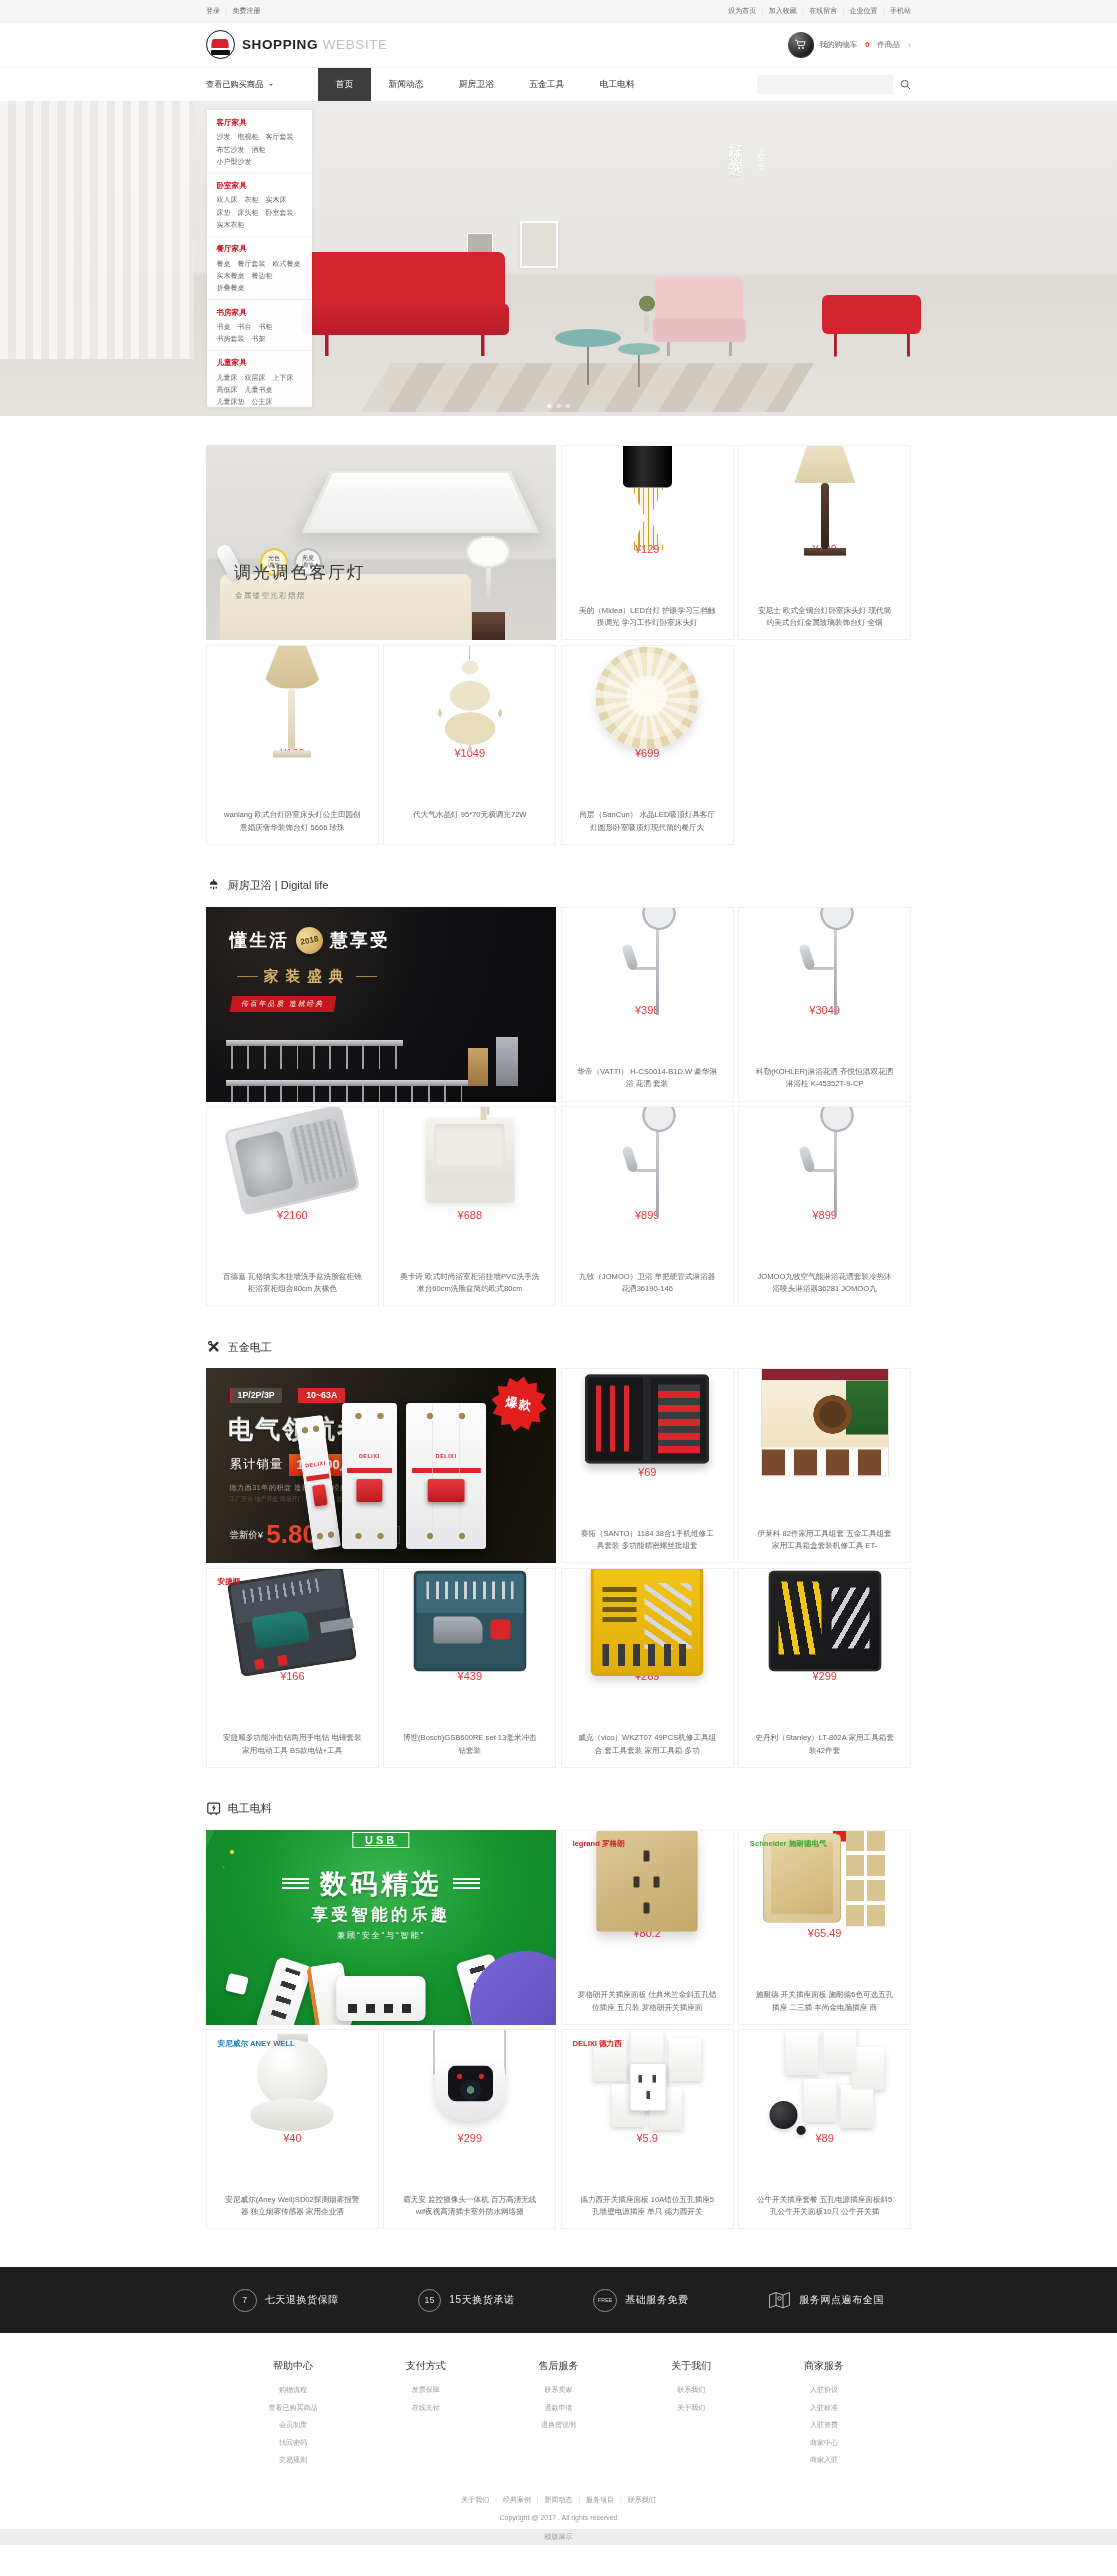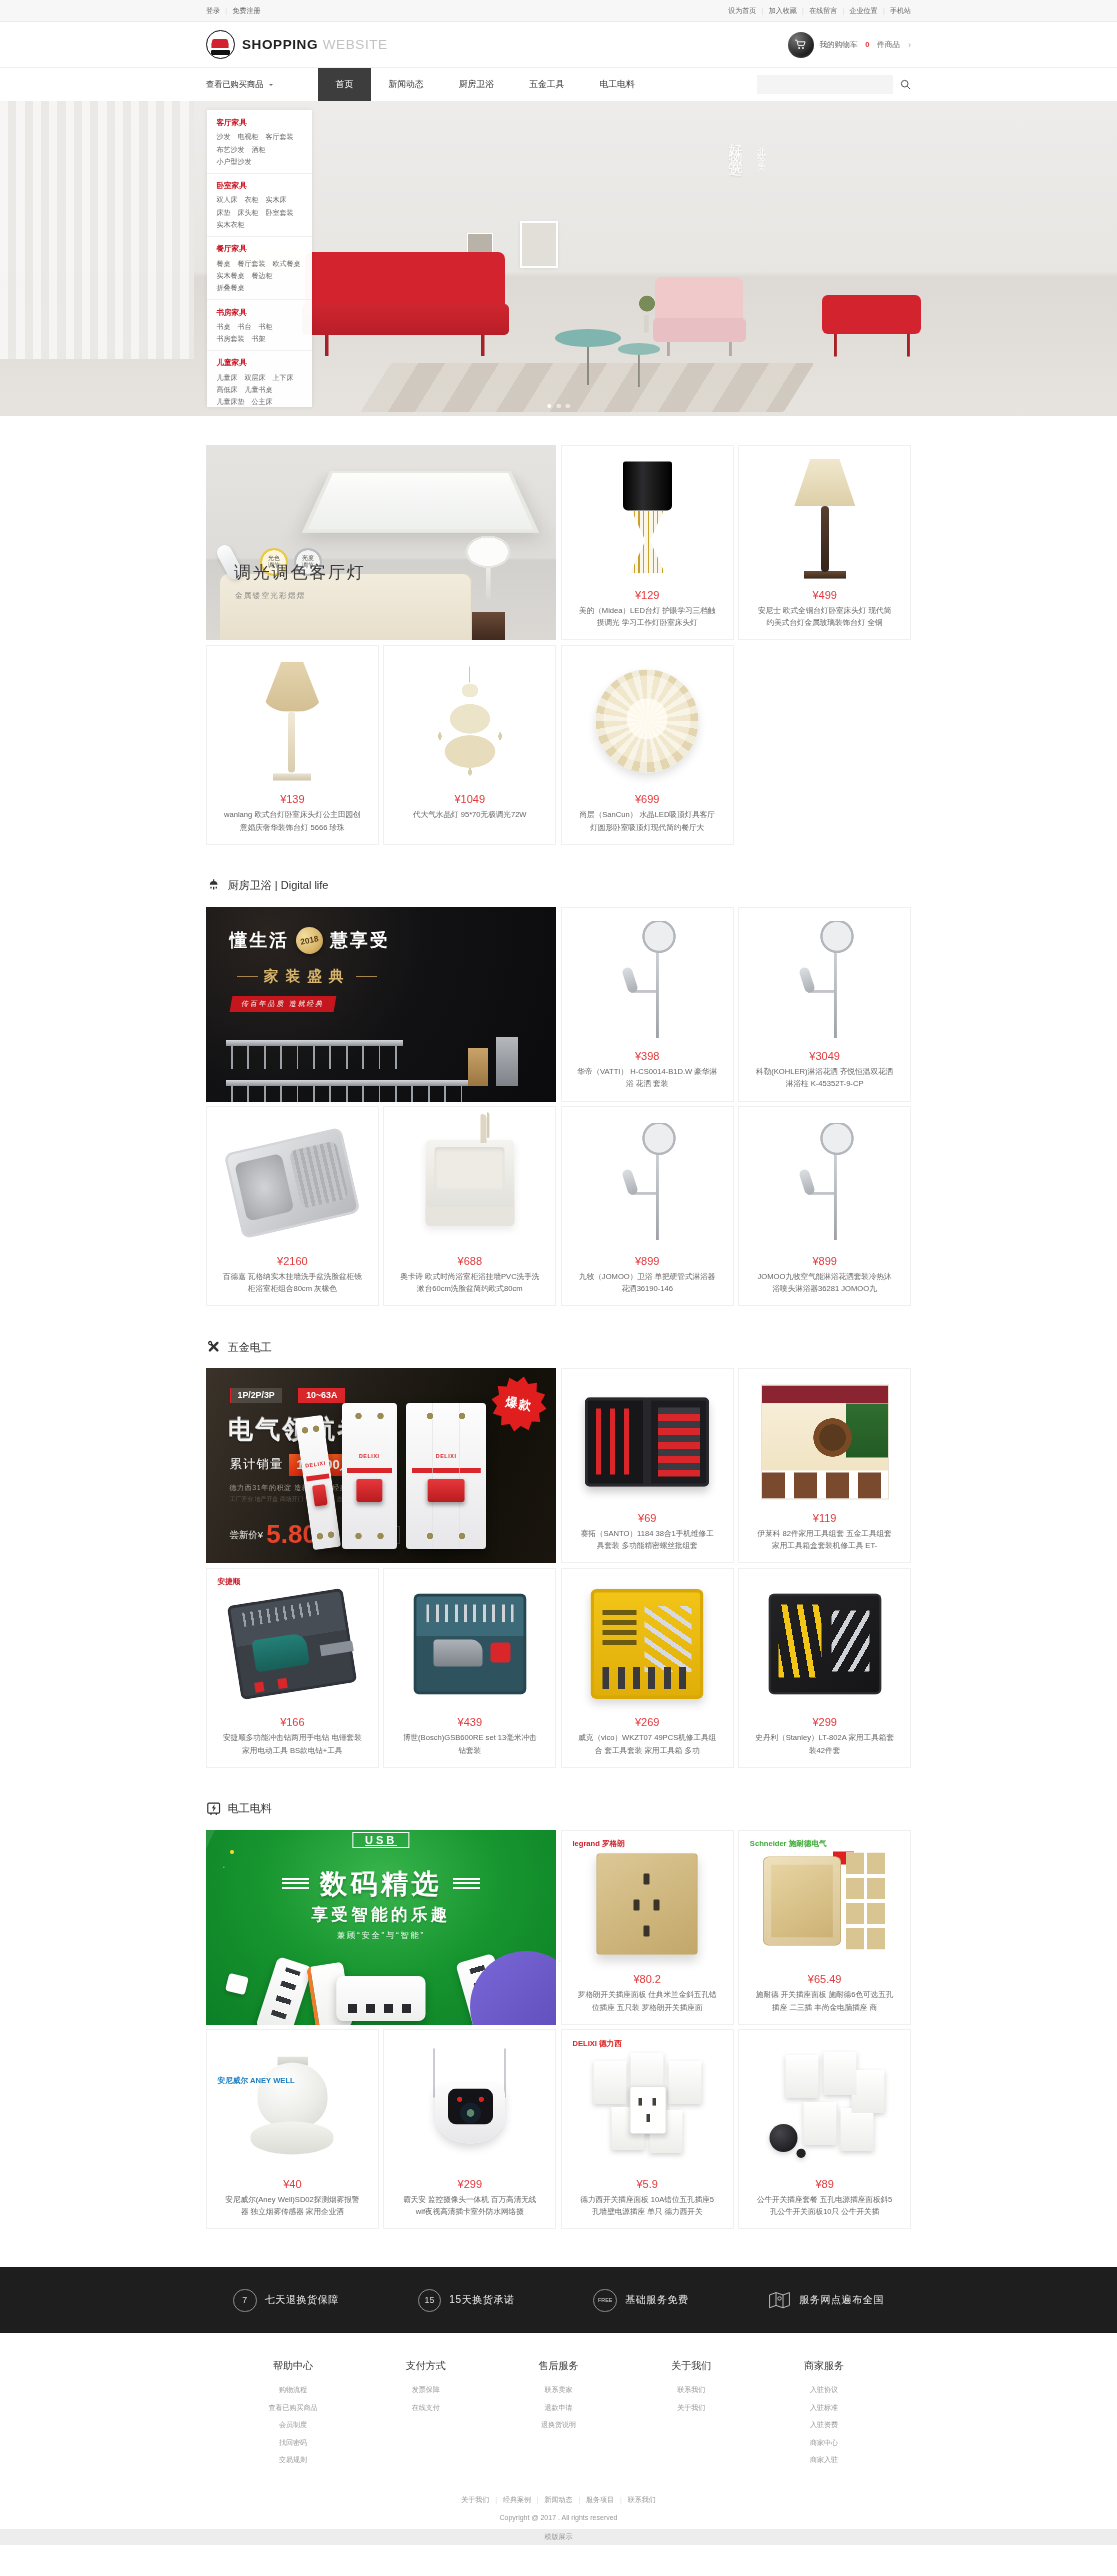--- a/index.html
+++ b/index.html
@@ -81,21 +81,21 @@
   .sec-title{font-size:11px;color:#333;}
   .prow{display:grid;grid-template-columns:repeat(4,1fr);gap:4.7px;}
   .r1{grid-auto-rows:195px;margin-bottom:4.7px;}
   .r2{grid-auto-rows:200px;}
   .banner2col{grid-column:1/3;position:relative;overflow:hidden;}
   .pcard{background:#fff;border:0.6px solid #f0f0f0;position:relative;display:flex;flex-direction:column;overflow:hidden;cursor:pointer;}
   .pbrand{position:absolute;top:8.2px;left:10.6px;font-size:7.6px;font-weight:bold;z-index:2;}
   .pimg{flex:1;position:relative;margin:8.2px 8.2px 0;}
   .shape{position:absolute;left:50%;top:50%;transform:translate(-50%,-50%);}
   .pprice{color:#e4393c;font-size:11px;text-align:center;margin:4.7px 0 4.1px;}
-  .ptitle{font-size:7.6px;color:#666;text-align:center;line-height:12.3px;height:25px;overflow:hidden;padding:0 15.3px;margin-bottom:9.4px;}
+  .ptitle{font-size:7.6px;color:#666;text-align:center;line-height:12.3px;height:25px;overflow:hidden;padding:0 15.3px;margin-bottom:9.4px;margin-top:46px;}
   
   .sh-lamp-black{width:56px;height:115px;}
   .sh-lamp-black::before{content:"";position:absolute;left:3.5px;top:0;width:49px;height:49px;background:linear-gradient(90deg,#000,#2c2c2e 40%,#000);border-radius:2.3px 2.3px 4.7px 4.7px;}
   .sh-lamp-black::after{content:"";position:absolute;left:9.4px;top:49px;width:38px;height:63px;
     background:repeating-linear-gradient(90deg,#c9a22c 0 1.2px,rgba(216,178,74,.12) 1.2px 4.7px);
     clip-path:polygon(8% 0,92% 0,56% 48%,96% 100%,4% 100%,44% 48%);}
   .sh-lamp-euro{width:70px;height:120px;background:linear-gradient(#6a4a33,#3c2a1c) no-repeat 50% 100%/42px 7.6px;}
   .sh-lamp-euro::before{content:"";position:absolute;left:4.7px;top:0;width:61px;height:47px;background:linear-gradient(#f0e7cd,#ddcfa8);clip-path:polygon(26% 0,74% 0,100% 100%,0 100%);}
   .sh-lamp-euro::after{content:"";position:absolute;left:31px;top:47px;width:8.2px;height:66px;background:linear-gradient(#5a4030,#32231a);border-radius:4.1px;}
   .sh-lamp-floor{width:66px;height:119px;background:linear-gradient(#e9e2d2,#cfc3a6) no-repeat 50% 100%/38px 7.6px;}
@@ -695,21 +695,21 @@
         <div class="pbrand" style="color: rgb(61, 171, 55);">Schneider 施耐德电气</div>
         <div class="pimg">
           <div class="shape sh-socket-schneider"></div>
         </div>
         <div class="pprice">¥65.49</div>
         <div class="ptitle">施耐德 开关插座面板 施耐德6色可选五孔插座 二三插 丰尚金电脑插座 商</div>
       </div>
     </div>
   <div class="prow r2 row2">
       <div class="pcard">
-        <div class="pbrand" style="color: rgb(31, 126, 194); margin-top: 37px;">安尼威尔 ANEY WELL</div>
+        <div class="pbrand" style="color: rgb(31, 126, 194);">安尼威尔 ANEY WELL</div>
         <div class="pimg">
           <div class="shape sh-smoke"></div>
         </div>
         <div class="pprice">¥40</div>
         <div class="ptitle">安尼威尔(Aney Well)SD02探测烟雾报警器 独立烟雾传感器 家用企业酒</div>
       </div>
       <div class="pcard">
         <div class="pimg">
           <div class="shape sh-camera"></div>
         </div>

